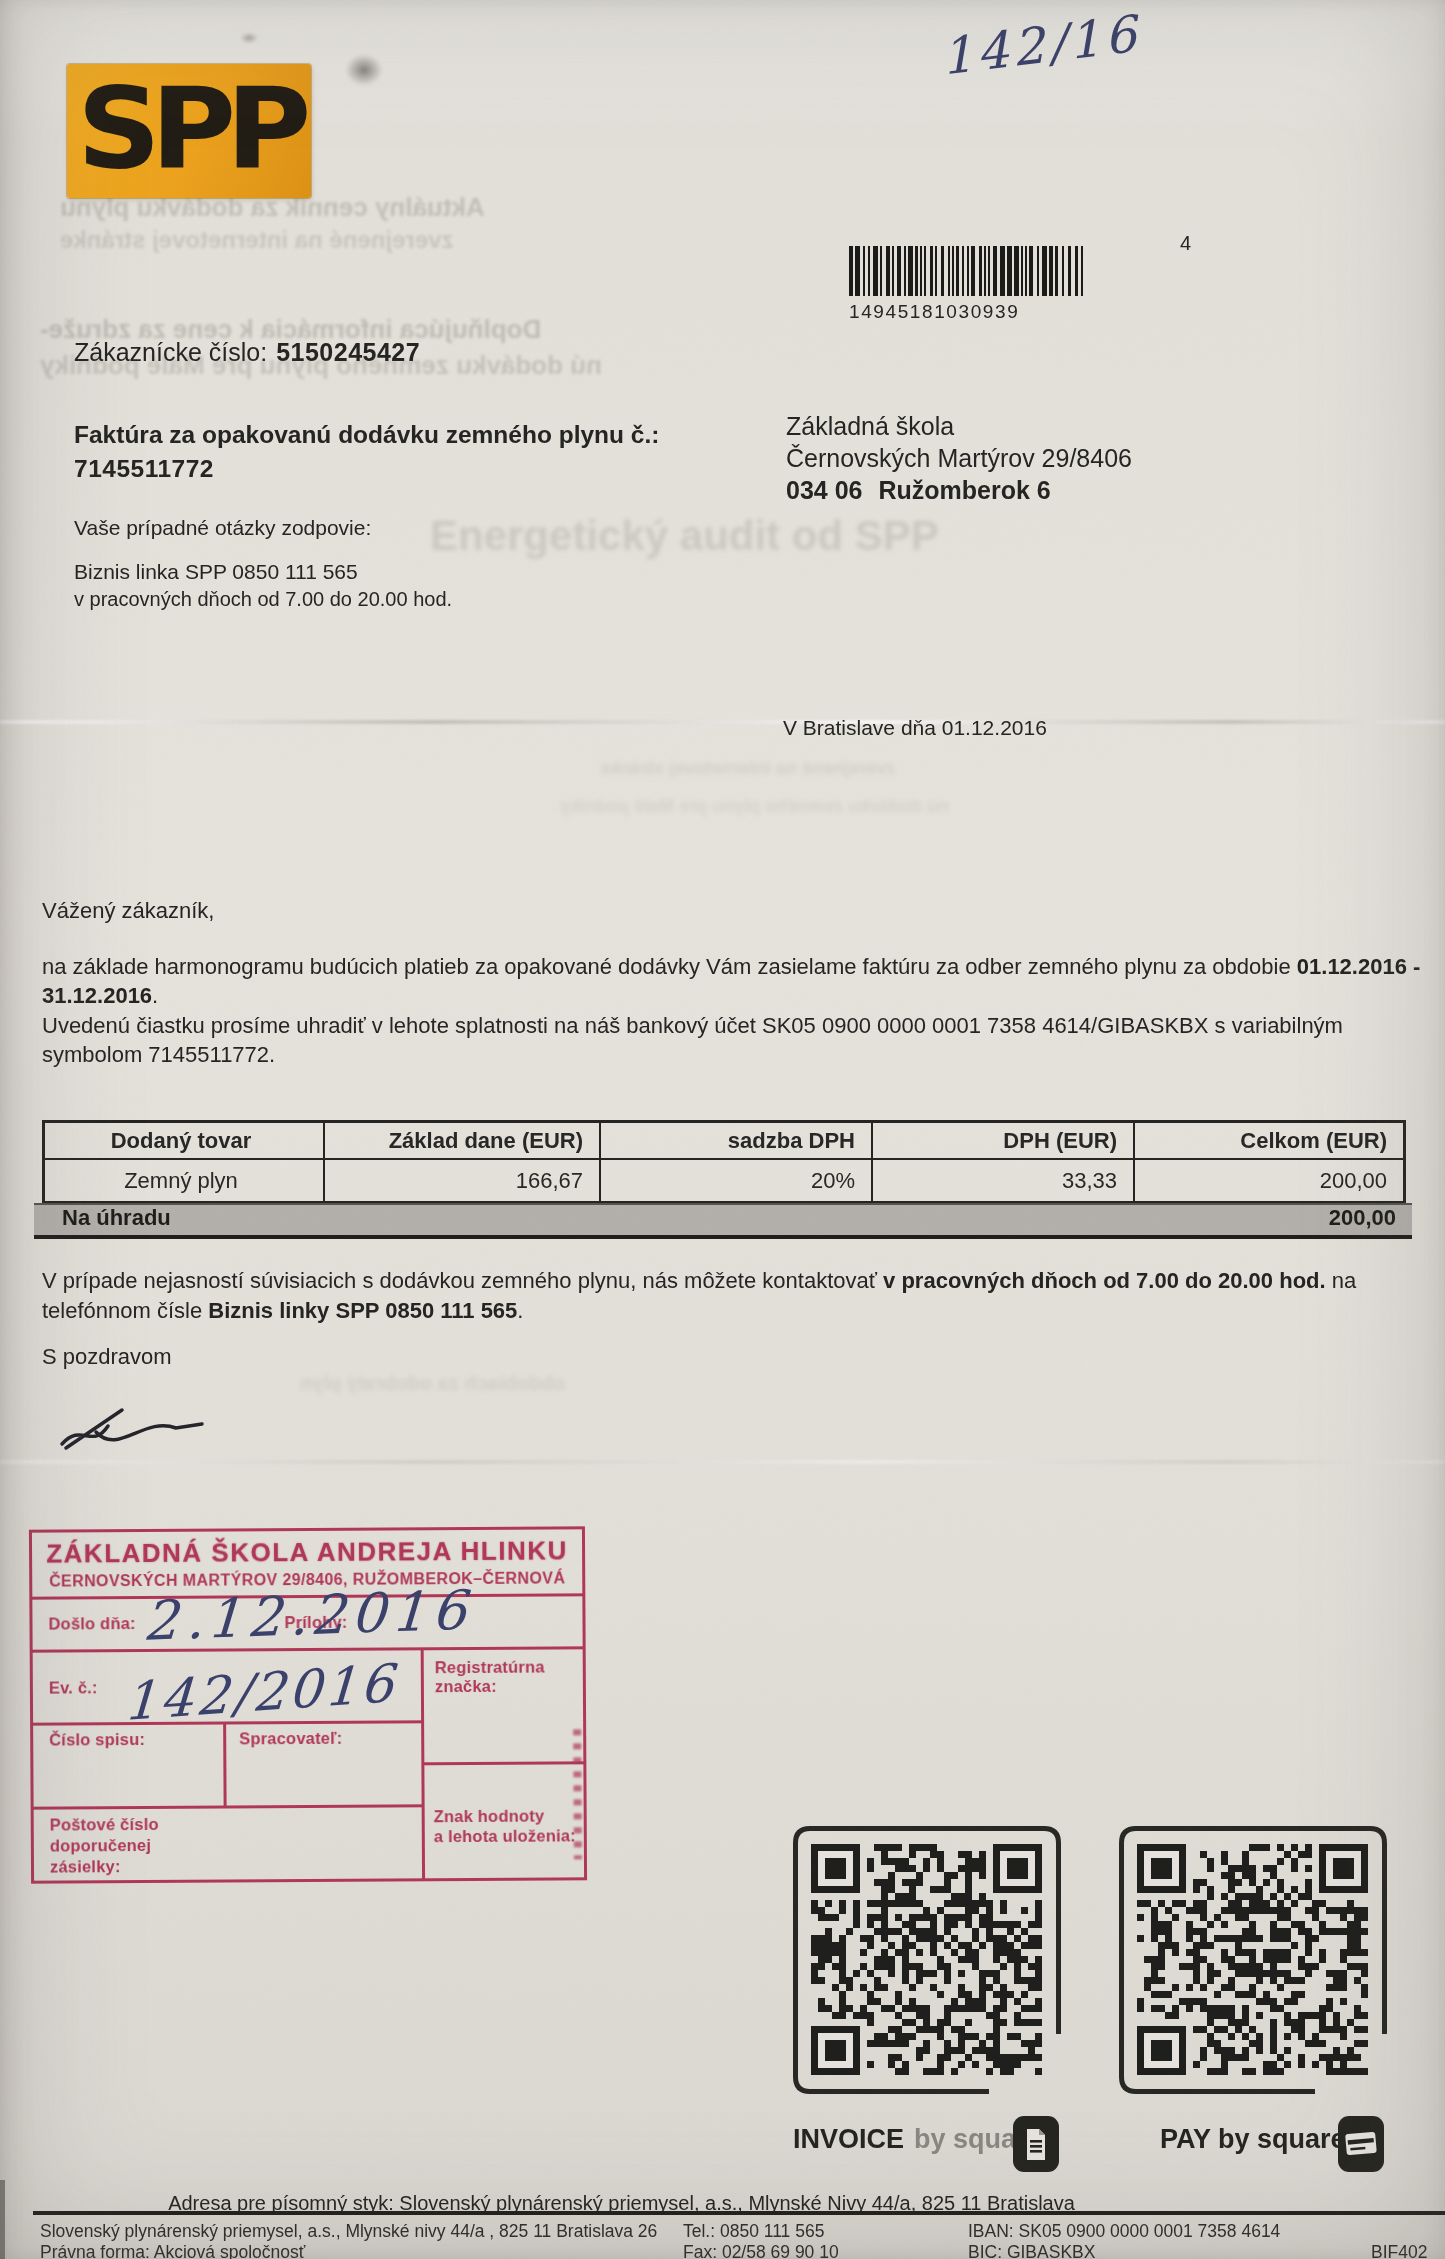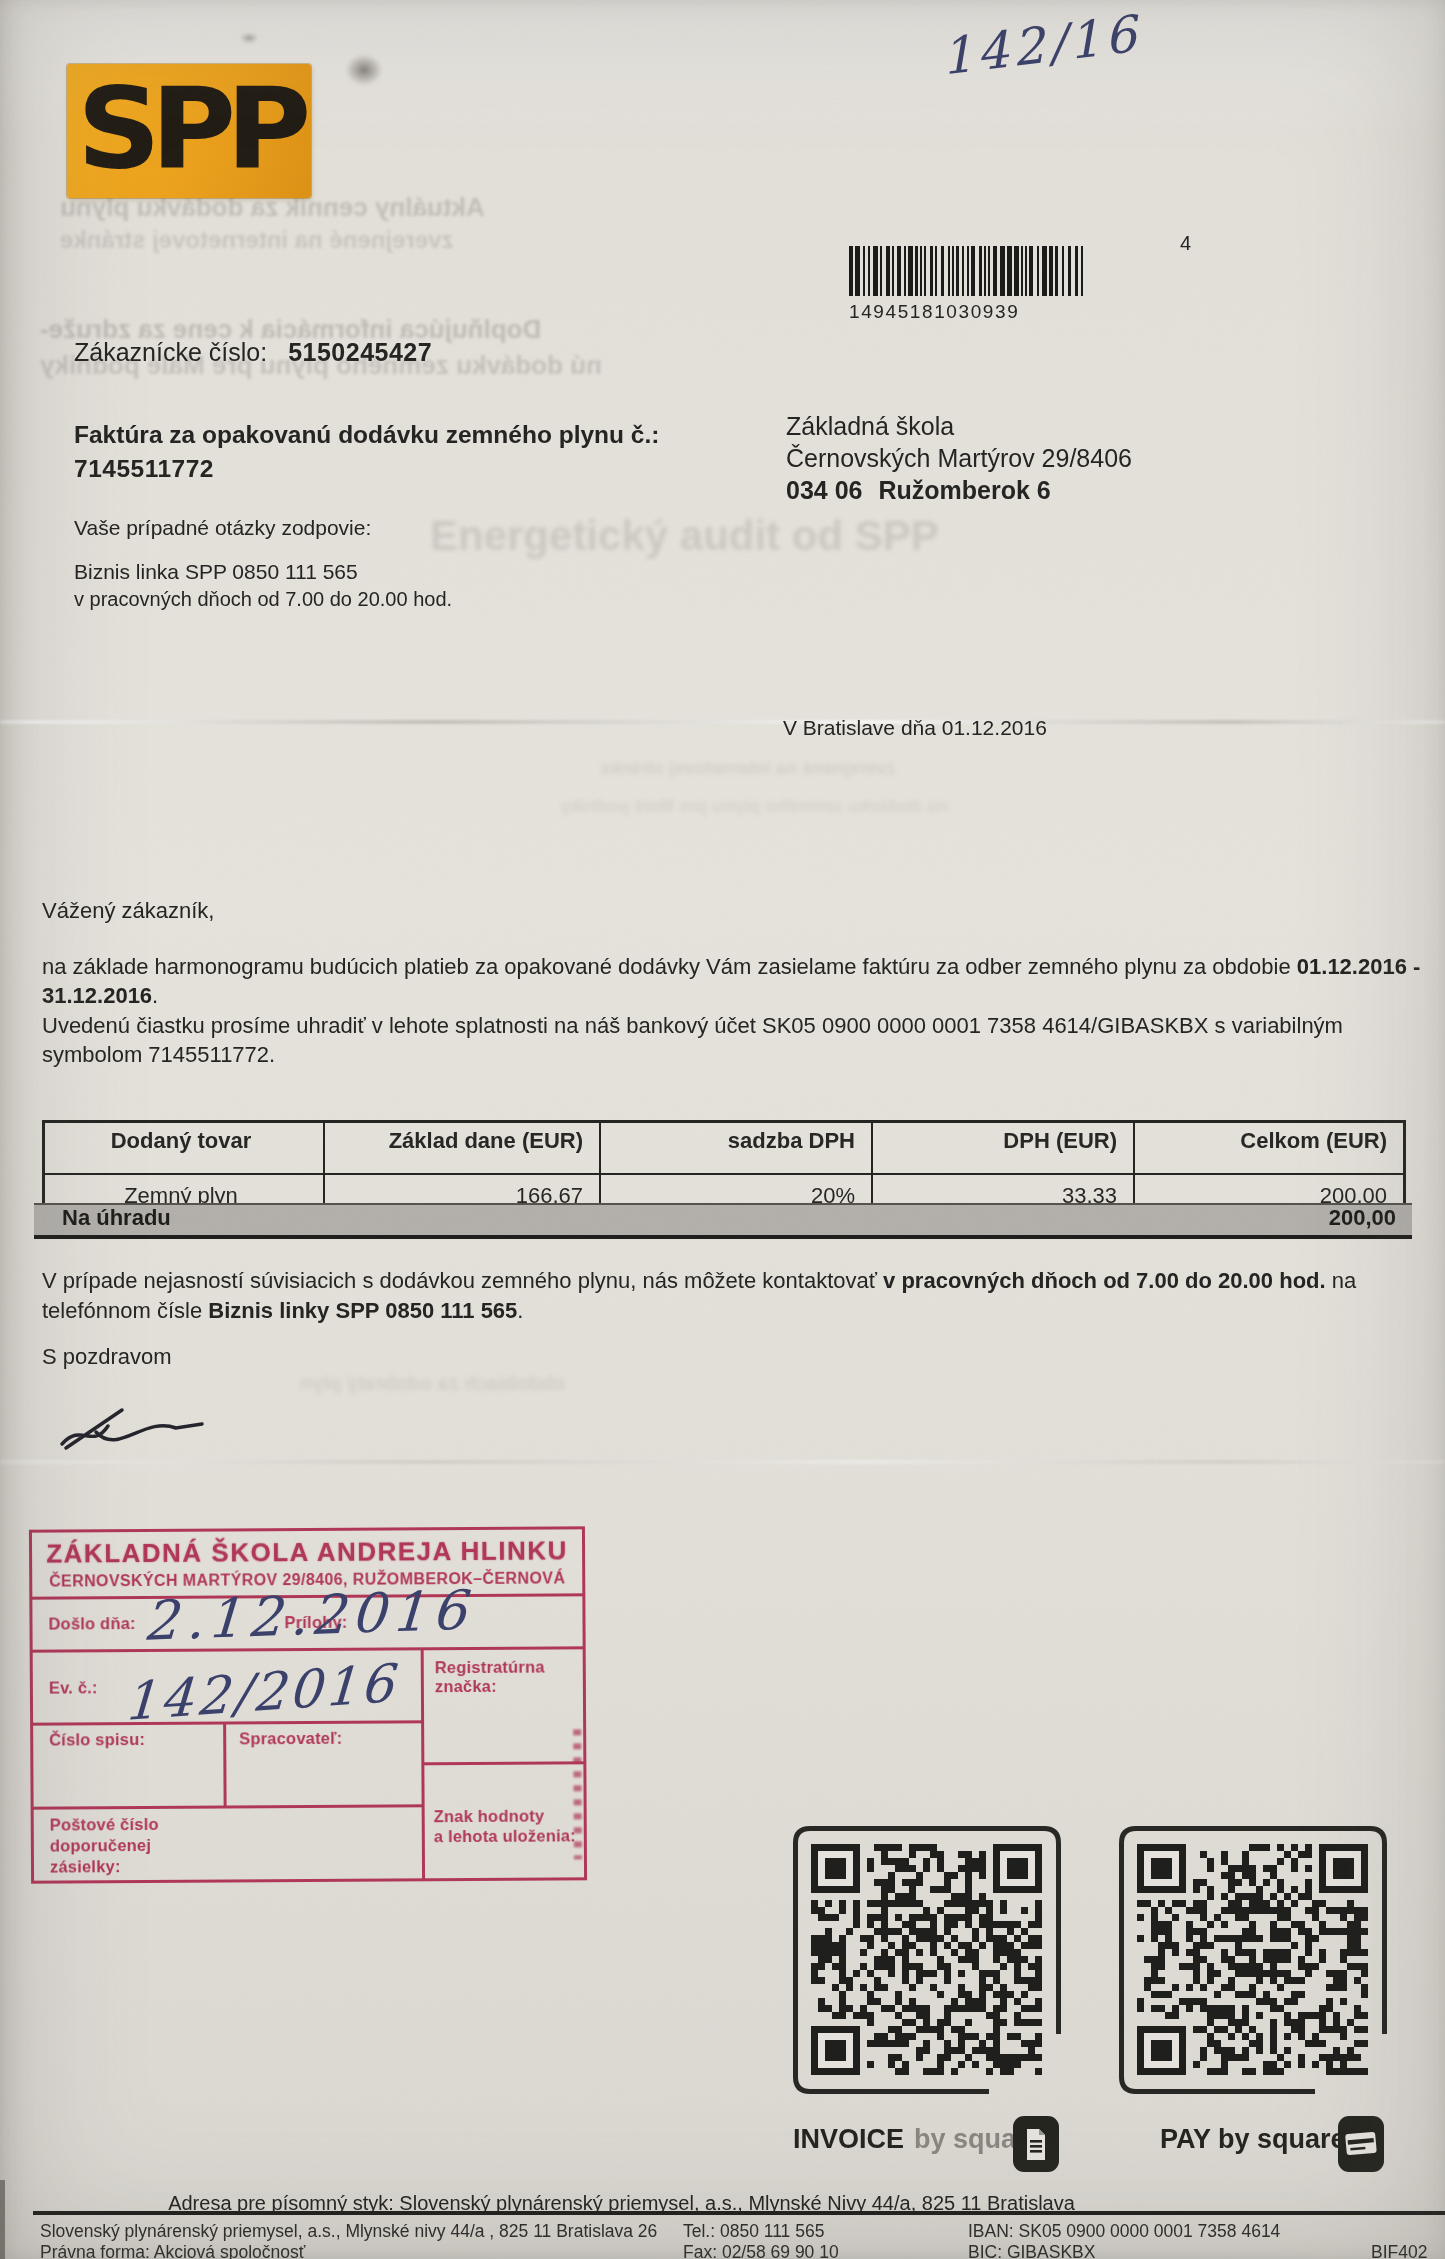--- a/index.html
+++ b/index.html
@@ -27,21 +27,21 @@
   
   .crease{left:0;width:1445px;height:4px;filter:blur(1px);
     background:linear-gradient(90deg,rgba(255,255,255,.8),rgba(170,165,156,.55) 30%,rgba(255,255,255,.7) 60%,rgba(170,165,156,.5) 85%,rgba(255,255,255,.6));}
   .doc{color:#232321;}
   b,strong{font-weight:bold;}
   
   .inv-table{left:42px;top:1120px;width:1364px;border:3px solid #232321;box-sizing:border-box;}
   .inv-row{display:flex;}
   .inv-row.hd{border-bottom:2px solid #232321;font-weight:bold;}
   .cell{box-sizing:border-box;font-size:22px;padding:6px 16px 5px 10px;}
-  .hd .cell{padding-top:5px;padding-bottom:19px;}
+  .hd .cell{padding-top:5px;padding-bottom:4px;}
   .c1{width:278px;text-align:center;}
   .c2{width:276px;text-align:right;border-left:2px solid #232321;}
   .c3{width:272px;text-align:right;border-left:2px solid #232321;}
   .c4{width:262px;text-align:right;border-left:2px solid #232321;}
   .c5{flex:1;text-align:right;border-left:2px solid #232321;}
   .summary{left:34px;top:1203px;width:1378px;height:36px;background:#b3b0ac;
     border-top:2px solid #55524e;border-bottom:4px solid #1d1d1b;box-sizing:border-box;
     display:flex;justify-content:space-between;align-items:center;font-weight:bold;font-size:22px;color:#1c1c1a;
     padding:0 16px 4px 28px;}
   
@@ -127,21 +127,21 @@
       <rect x="200" y="0" width="4" height="50" fill="#191917"></rect>
       <rect x="206" y="0" width="3" height="50" fill="#191917"></rect>
       <rect x="213" y="0" width="2" height="50" fill="#191917"></rect>
       <rect x="219" y="0" width="3" height="50" fill="#191917"></rect>
       <rect x="226" y="0" width="3" height="50" fill="#191917"></rect>
       <rect x="232" y="0" width="2" height="50" fill="#191917"></rect>
     </svg>
   <div class="abs doc" style="left:849px;top:301px;font-size:19px;letter-spacing:1.6px;">14945181030939</div>
 
   <div class="abs doc" style="left:74px;top:338px;font-size:25px;">
-    <span>Zákaznícke číslo:</span><b style="margin-left:21px;letter-spacing:.5px;">5150245427</b>
+    <span>Zákaznícke číslo:</span><b style="margin-left:9px;letter-spacing:.5px;">5150245427</b>
   </div>
 
   <div class="abs doc" style="left:74px;top:421px;font-size:24.5px;font-weight:bold;text-align:center;">Faktúra za opakovanú dodávku zemného plynu č.:</div>
   <div class="abs doc" style="left:74px;top:455px;font-size:24.5px;font-weight:bold;letter-spacing:.5px;">7145511772</div>
 
   <div class="abs doc" style="left:786px;top:410px;font-size:25px;line-height:32px;">
     <div>Základná škola</div>
     <div>Černovských Martýrov 29/8406</div>
     <div style="font-weight:bold;">
       <span>034 06</span><span style="margin-left:16px;">Ružomberok 6</span>

